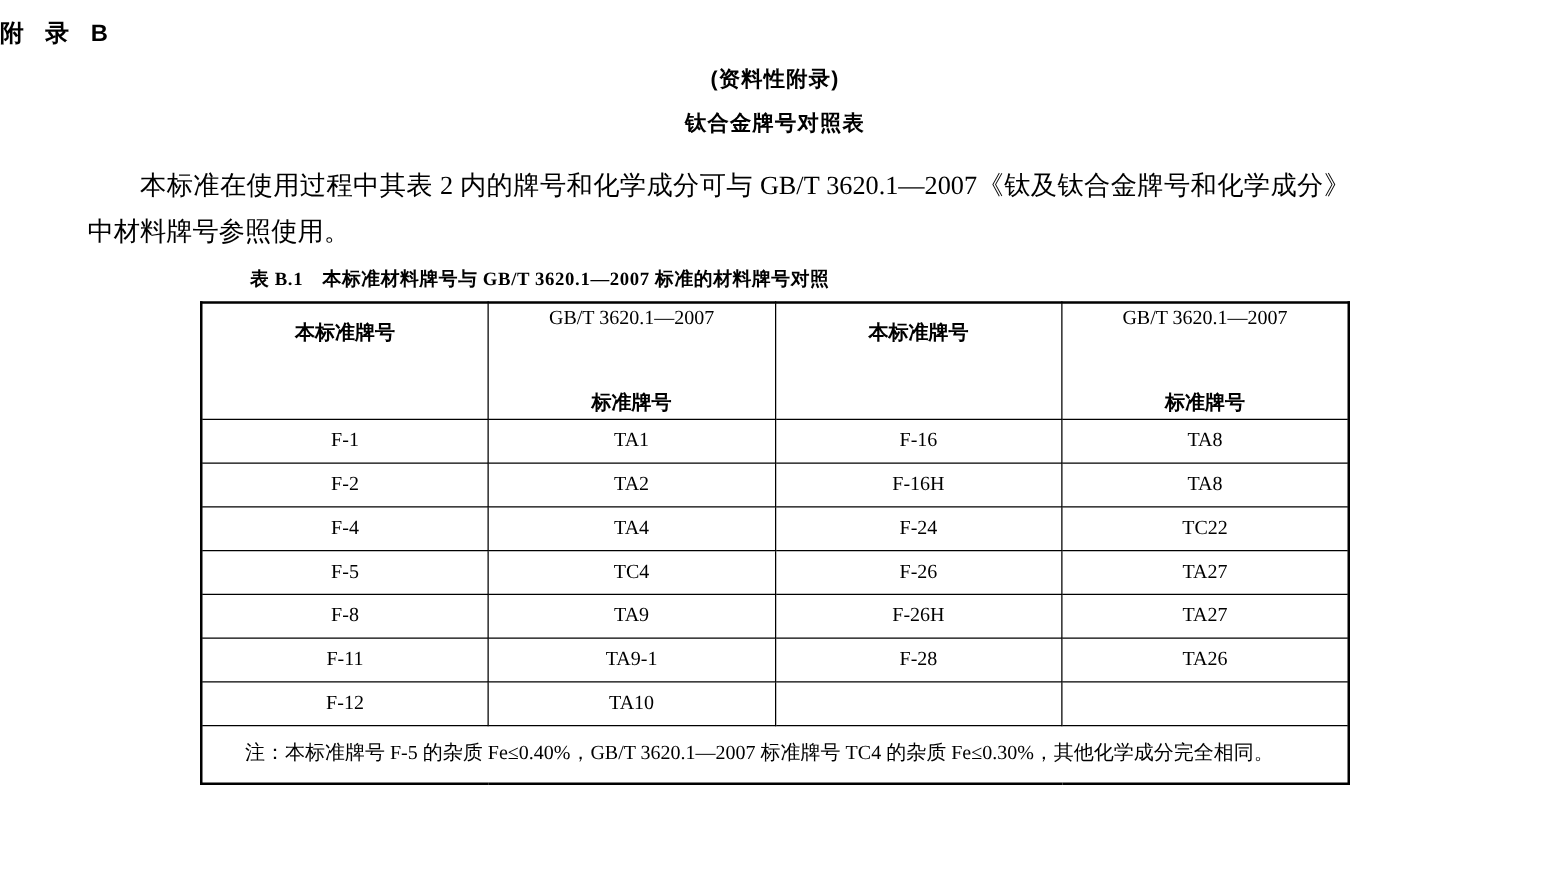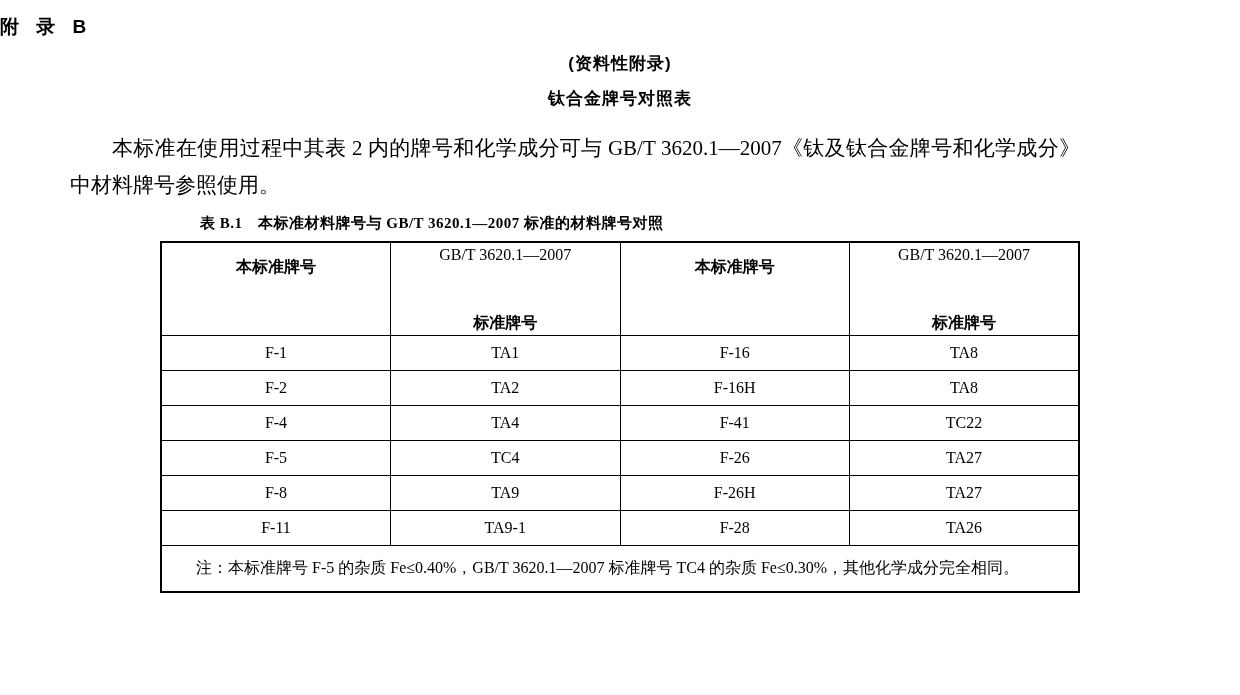--- a/index.html
+++ b/index.html
@@ -146,41 +146,47 @@
         </tr>
         <tr>
           <td>F-2</td>
           <td>TA2</td>
           <td>F-16H</td>
           <td>TA8</td>
         </tr>
         <tr>
           <td>F-4</td>
           <td>TA4</td>
-          <td>F-41</td>
+          <td>F-24</td>
           <td>TC22</td>
         </tr>
         <tr>
           <td>F-5</td>
           <td>TC4</td>
           <td>F-26</td>
           <td>TA27</td>
         </tr>
         <tr>
           <td>F-8</td>
           <td>TA9</td>
           <td>F-26H</td>
           <td>TA27</td>
         </tr>
         <tr>
           <td>F-11</td>
           <td>TA9-1</td>
           <td>F-28</td>
           <td>TA26</td>
         </tr>
+        <tr>
+          <td>F-12</td>
+          <td>TA10</td>
+          <td></td>
+          <td></td>
+        </tr>
 
         <tr>
           <td class="note" colspan="4">注：本标准牌号 F-5 的杂质 Fe≤0.40%，GB/T 3620.1—2007 标准牌号 TC4 的杂质 Fe≤0.30%，其他化学成分完全相同。</td>
         </tr>
       </tbody>
     </table>
   </div>
 
 </div>
 

